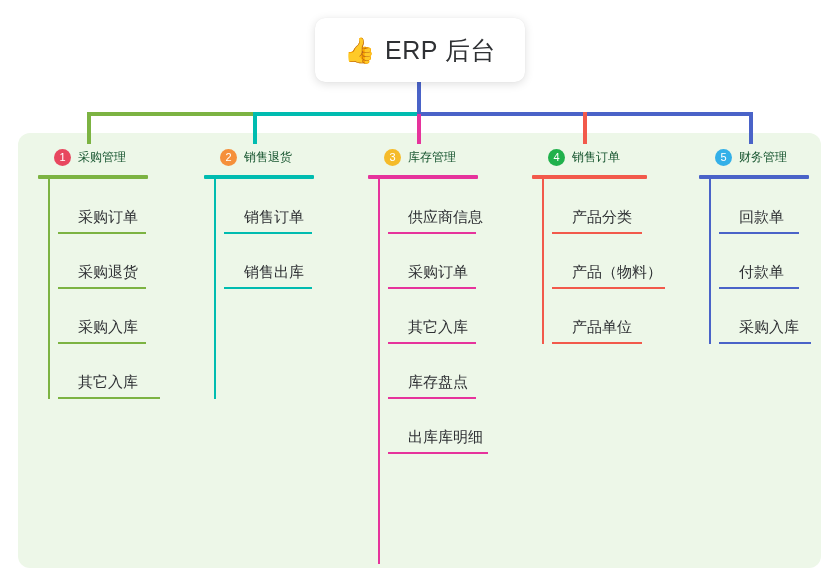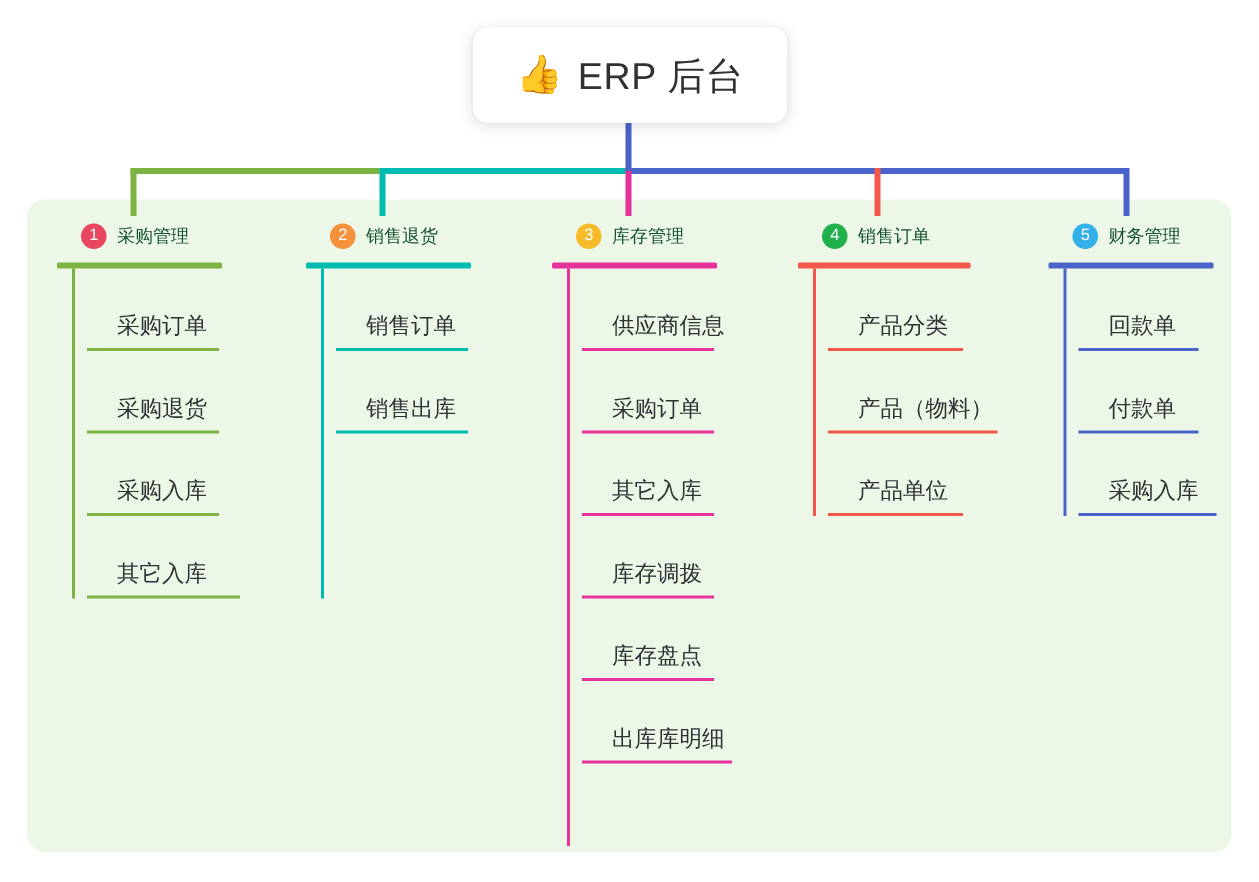--- a/index.html
+++ b/index.html
@@ -189,24 +189,20 @@
           </div>
           <div class="item">
             <span class="item-label">采购订单</span>
             <div class="item-rule" style="width: 88px; background: rgb(230, 51, 156);"></div>
           </div>
           <div class="item">
             <span class="item-label">其它入库</span>
             <div class="item-rule" style="width: 88px; background: rgb(230, 51, 156);"></div>
           </div>
           <div class="item">
-            <span class="item-label">库存调拨</span>
-            <div class="item-rule" style="width: 88px; background: rgb(230, 51, 156);"></div>
-          </div>
-          <div class="item">
             <span class="item-label">库存盘点</span>
             <div class="item-rule" style="width: 88px; background: rgb(230, 51, 156);"></div>
           </div>
           <div class="item">
             <span class="item-label">出库库明细</span>
             <div class="item-rule" style="width: 100px; background: rgb(230, 51, 156);"></div>
           </div>
         </div>
       </div>
       <div class="col" style="left: 532px;">

